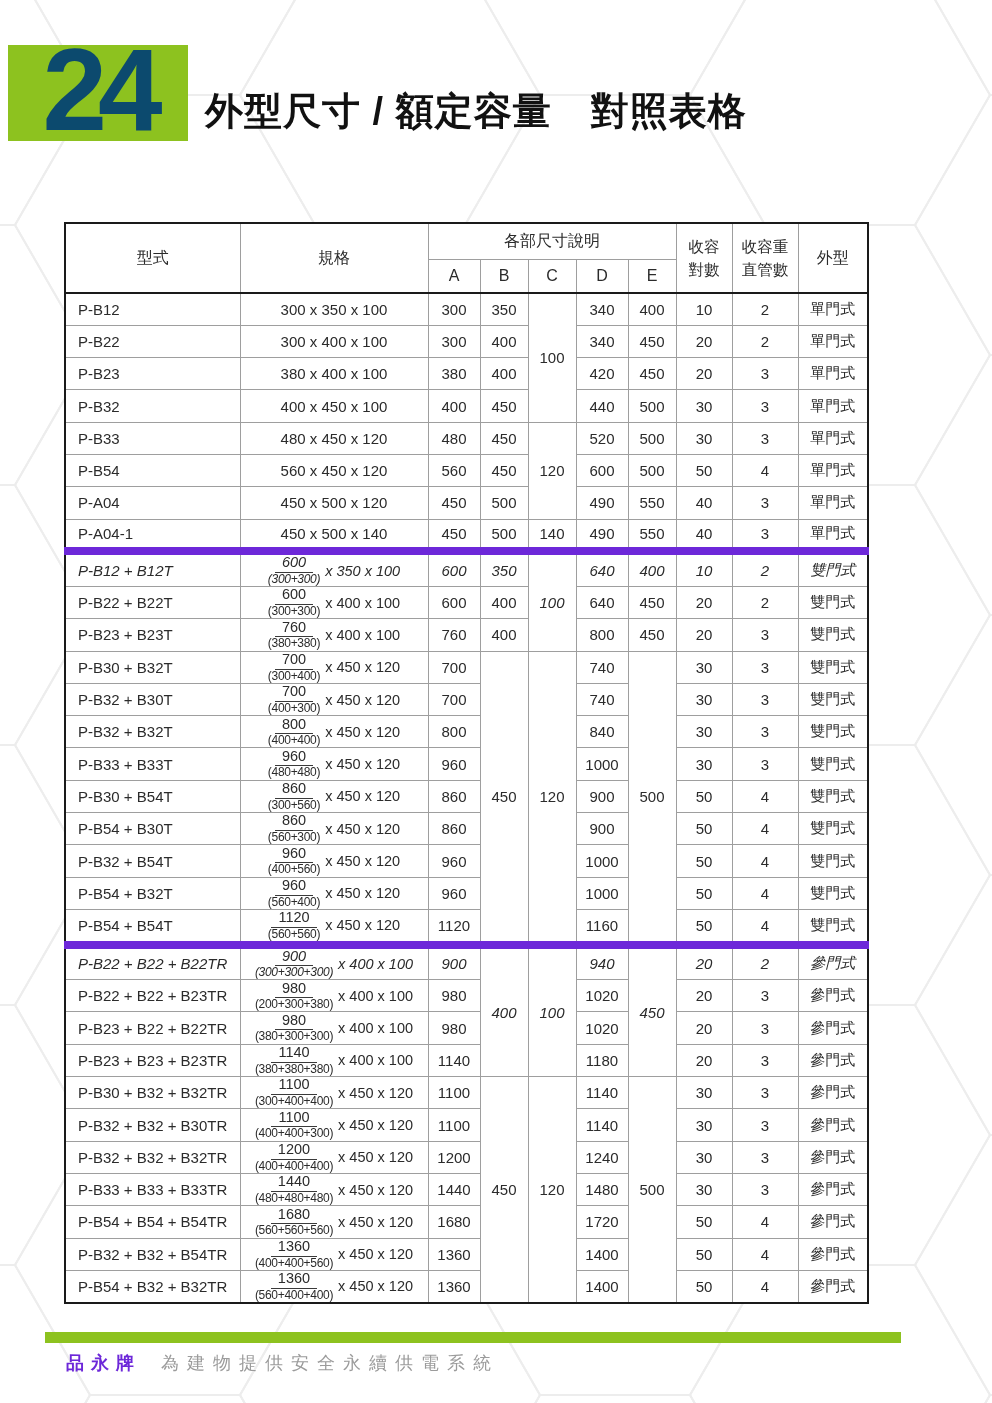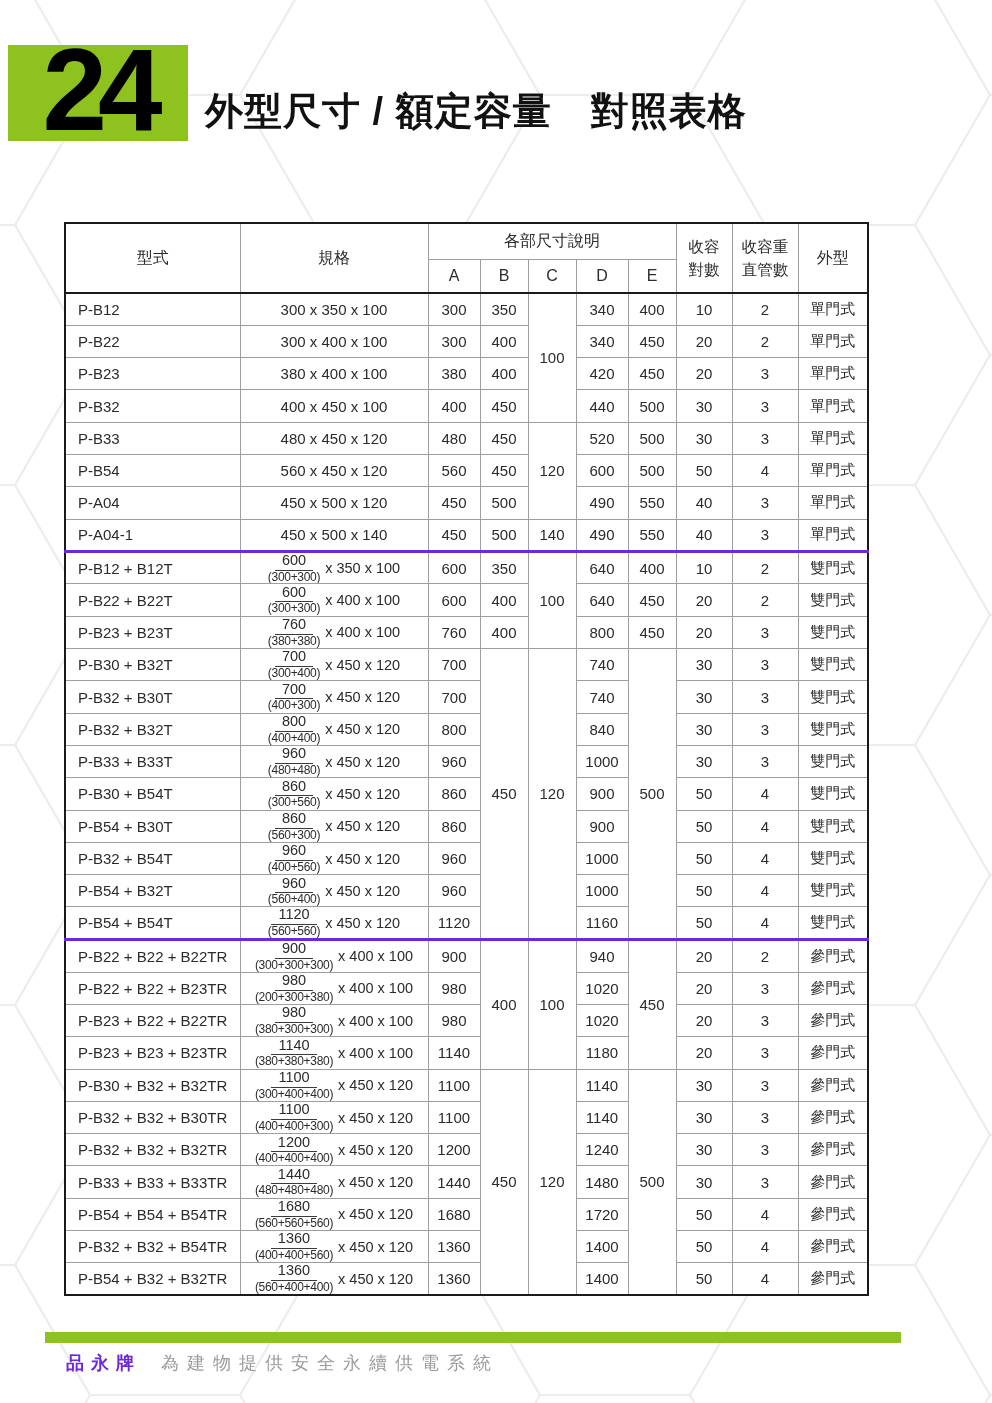--- a/index.html
+++ b/index.html
@@ -7,21 +7,21 @@
   .page {
     position:relative; width:992px; height:1403px; overflow:hidden; background:#ffffff;
     font-family:"Liberation Sans","DejaVu Sans",sans-serif; color:#2b2b2b;
   }
   .bg-hex { position:absolute; left:0; top:0; width:992px; height:1403px; pointer-events:none; }
 
   
   .badge { position:absolute; left:8px; top:45px; width:180px; height:96px; background:#8dc21f; }
   .badge-num {
     position:absolute; left:50%; top:50%; transform:translate(-50%,-53%);
-    font-size:116px; font-weight:bold; color:#000000; letter-spacing:-9px; line-height:1; white-space:nowrap;
+    font-size:116px; font-weight:bold; color:#0c4a6e; letter-spacing:-9px; line-height:1; white-space:nowrap;
   }
   .page-title {
     position:absolute; left:205px; top:70px; font-size:38px; font-weight:bold;
     color:#111111; letter-spacing:1px; white-space:nowrap;margin-top:16px;
   }
 
   
   .spec-table {
     position:absolute; left:64px; top:222px; border-collapse:collapse; table-layout:fixed;
     background:#ffffff; border:2px solid #1a1a1a;
@@ -29,21 +29,21 @@
   .spec-table th, .spec-table td {
     border:1px solid #9e9e9e; font-weight:normal; text-align:center; vertical-align:middle;
     padding:0; color:#2b2b2b; overflow:hidden; white-space:nowrap;
   }
   .spec-table thead th { font-size:16px; line-height:1.5; }
   .spec-table thead tr.h1 th { height:36px; }
   .spec-table thead tr.h2 th { height:34px; }
   .spec-table tbody td { font-size:15px; }
   .spec-table tbody tr { height:32.3px; }
   .spec-table tbody tr:first-child td { border-top:2px solid #1a1a1a; }
-  .spec-table tbody tr.block-sep td { border-top:3px solid #6d28d9; }
+  .spec-table tbody tr.block-sep td { border-top:8px solid #6d28d9;font-style:italic; }
   .c-model { text-align:left !important; padding-left:12px !important; }
   .two-line { line-height:1.55; font-size:15.5px !important; }
 
   .spec-flex { display:inline-flex; align-items:center; gap:5px; vertical-align:middle; }
   .frac { display:inline-flex; flex-direction:column; align-items:center; line-height:1.08; }
   .frac .num { font-size:14.5px; border-bottom:1px solid #3a3a3a; padding:0 7px 1px 7px; }
   .frac .den { font-size:12px; letter-spacing:-0.3px; }
   .frac-rest { font-size:14.5px;text-align:center; }
 
   

